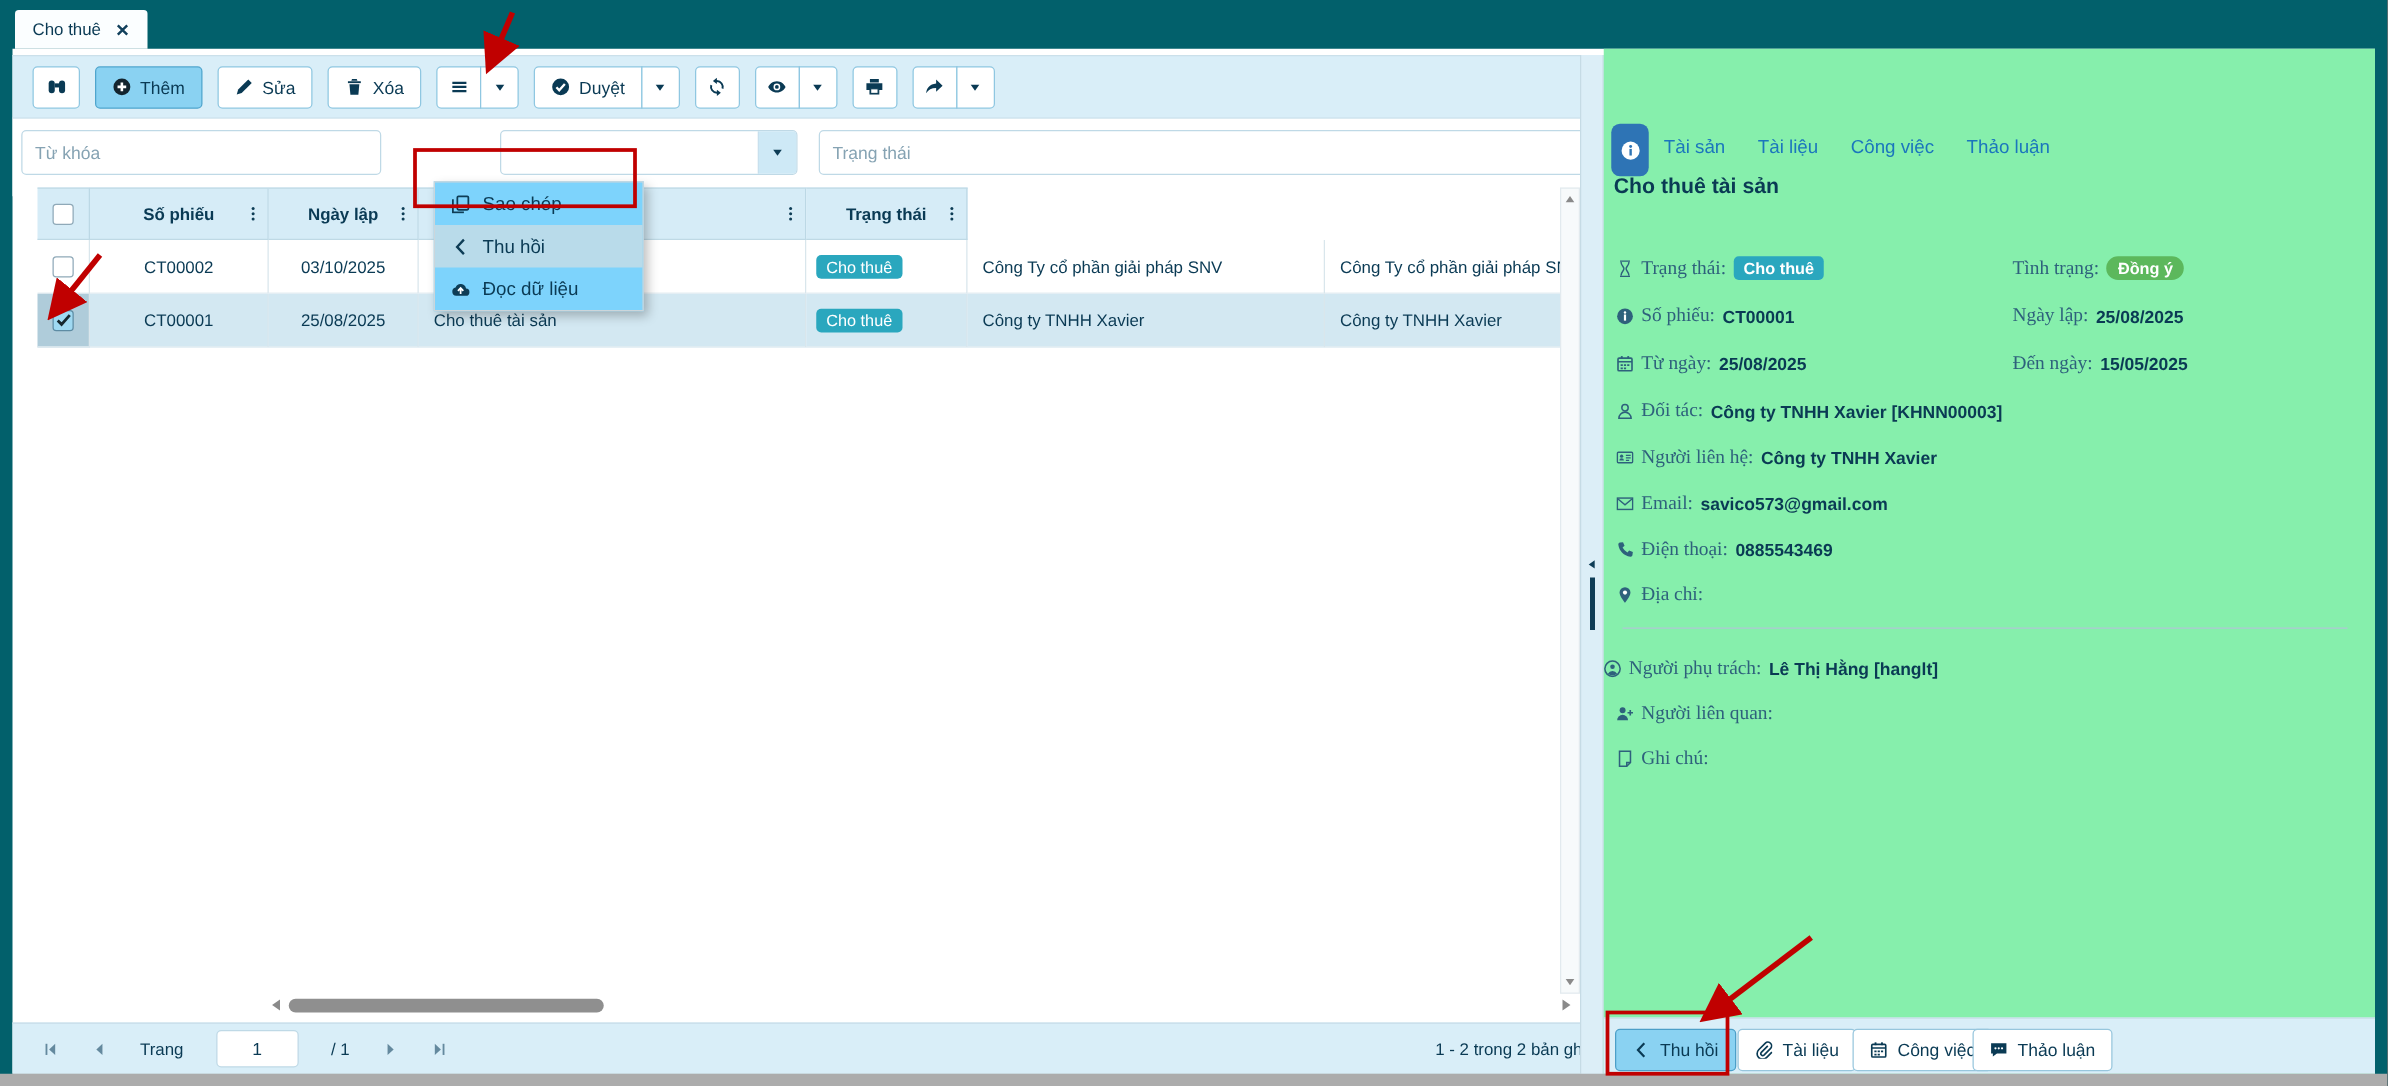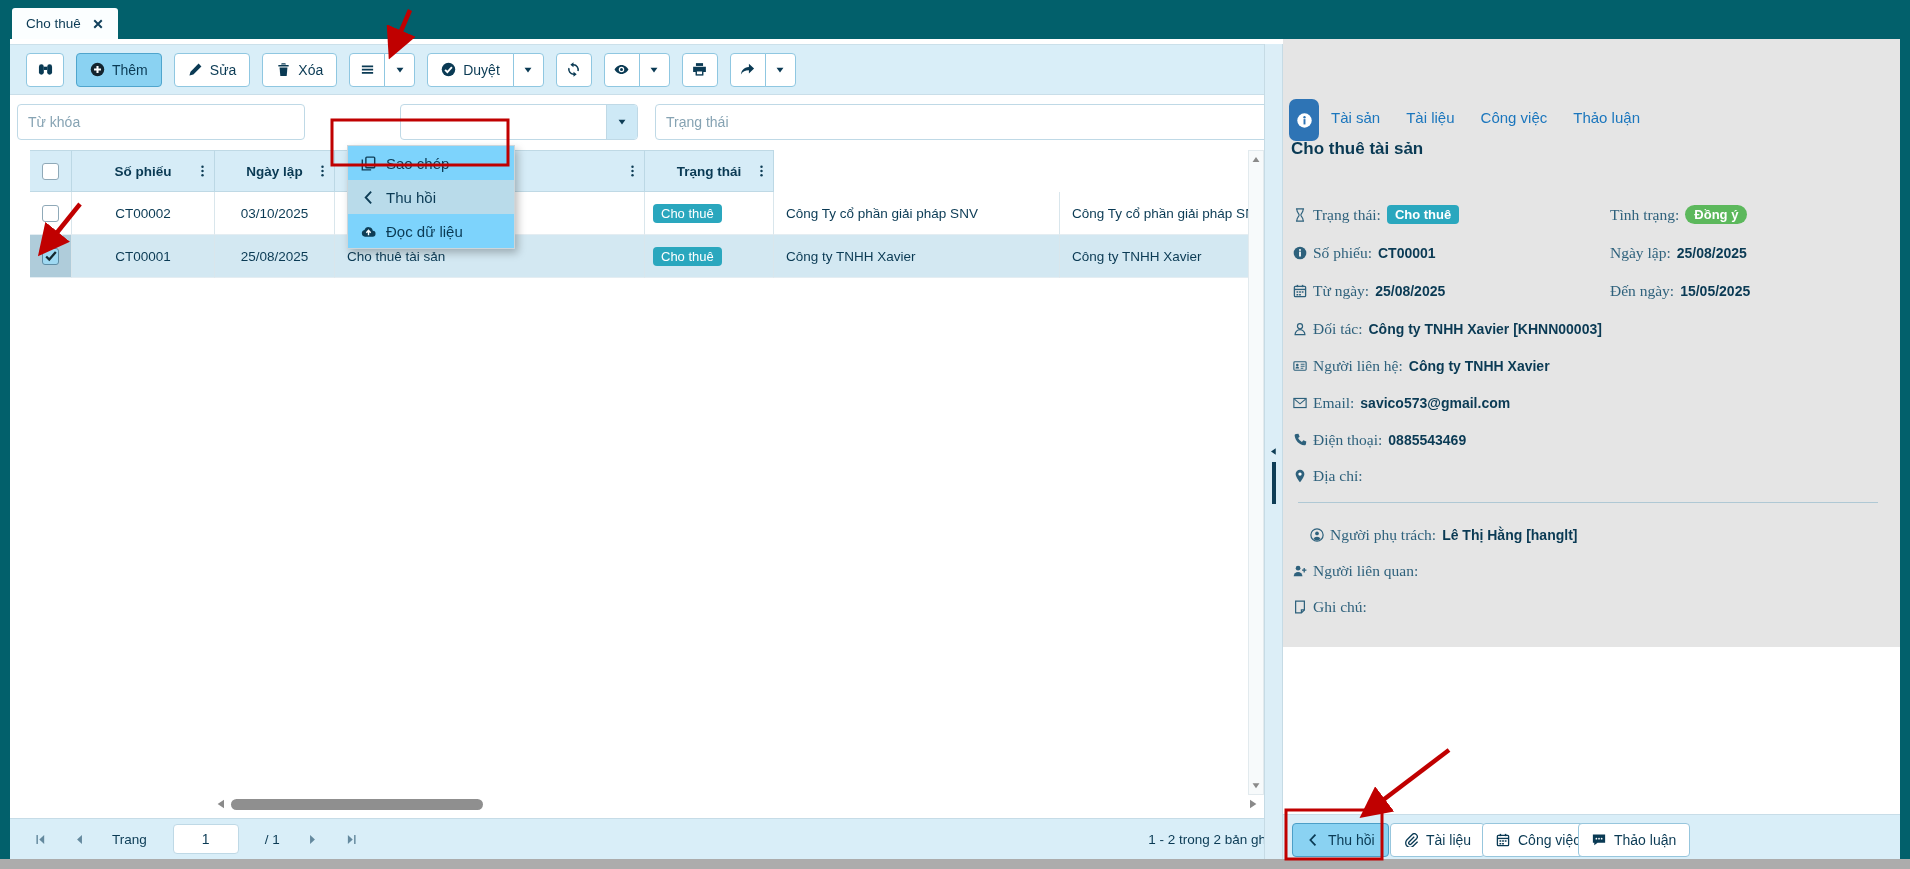--- a/index.html
+++ b/index.html
@@ -80,21 +80,21 @@
             border-left:1px solid #C6DBE5;border-right:1px solid #C6DBE5;box-sizing:border-box;}
   .splitter .harrow{position:absolute;left:4px;top:403px;color:#0E3D56;font-size:9px;}
   .splitter .hbar{position:absolute;left:7px;top:418px;width:4px;height:42px;background:#0E3D56;}
   
   .menu{position:absolute;left:337px;top:106px;width:166px;background:#7dd3fc;border:1px solid #CCD6DB;
         box-shadow:3px 4px 8px rgba(0,0,0,.25);z-index:20;}
   .mitem{height:34px;display:flex;align-items:center;gap:10px;padding:0 13px;font-size:15px;color:#0A3A54;}
   .mitem.hover{background:#B9DBEA;}
   .mitem .ic{font-size:15px;color:#0E3D56;}
   
-  .panel{position:absolute;left:1273px;top:0;width:617px;height:608px;background:#e5e5e5;}
+  .panel{position:absolute;left:1273px;top:0;width:617px;height:820px;background:#86efac;}
   .info-btn{position:absolute;left:6px;top:60px;width:30px;height:42px;background:#2E74B5;border-radius:7px;
             display:flex;align-items:center;justify-content:center;}
   .info-btn .ic{font-size:17px;}
   .ptabs{position:absolute;left:48px;top:70px;display:flex;gap:26px;font-size:15px;color:#1B76BD;}
   .ptitle{position:absolute;left:8px;top:100px;font-size:17px;font-weight:bold;color:#0A3A54;}
   .frow{position:absolute;display:flex;align-items:center;gap:6px;white-space:nowrap;}
   .flabel{font-family:"Liberation Serif",serif;font-size:15.5px;color:#2E617C;display:flex;align-items:center;gap:6px;}
   .flabel .ic{font-size:14px;}
   .fvalue{font-size:14px;font-weight:bold;color:#0A3A54;}
   .pill-teal{background:#2AA7BE;color:#fff;font-size:13px;font-weight:bold;padding:3px 8px;border-radius:4px;line-height:1;}
@@ -546,21 +546,21 @@
                 <circle cx="8" cy="5.8" r="1.9" fill="#fff"></circle>
               </svg>
             </span>
             <span>Địa chỉ:</span>
           </span>
         <span class="fvalue"></span>
       </div>
 
       <div class="pdivider"></div>
 
-      <div class="frow" style="left:27px;top:487px">
+      <div class="frow" style="left:0;top:487px">
         <span class="flabel">
             <span class="ic">
               <svg viewBox="0 0 16 16" fill="currentColor">
                 <circle cx="8" cy="8" r="7" fill="none" stroke="currentColor" stroke-width="1.4"></circle>
                 <circle cx="8" cy="6.2" r="2.1"></circle>
                 <path d="M3.8 12.6a4.8 4.8 0 0 1 8.4 0 7 7 0 0 1-8.4 0z"></path>
               </svg>
             </span>
             <span>Người phụ trách:</span>
           </span>

